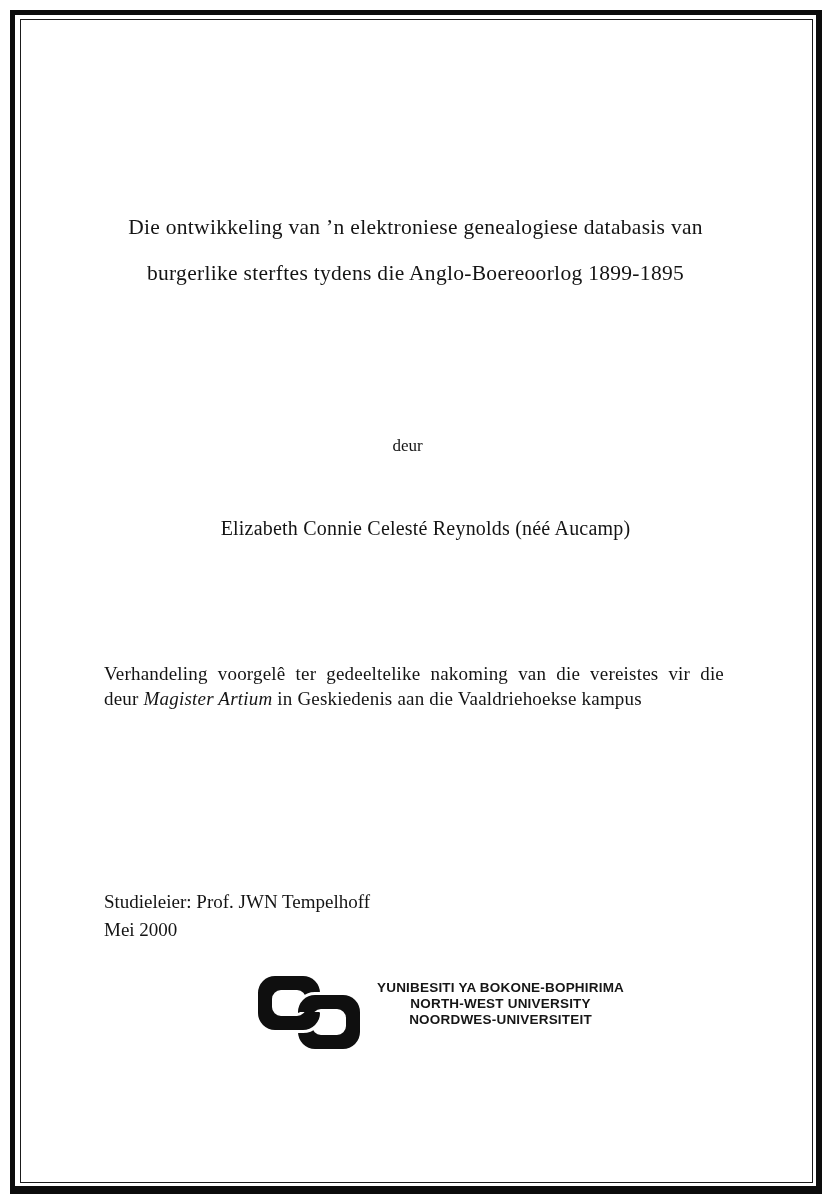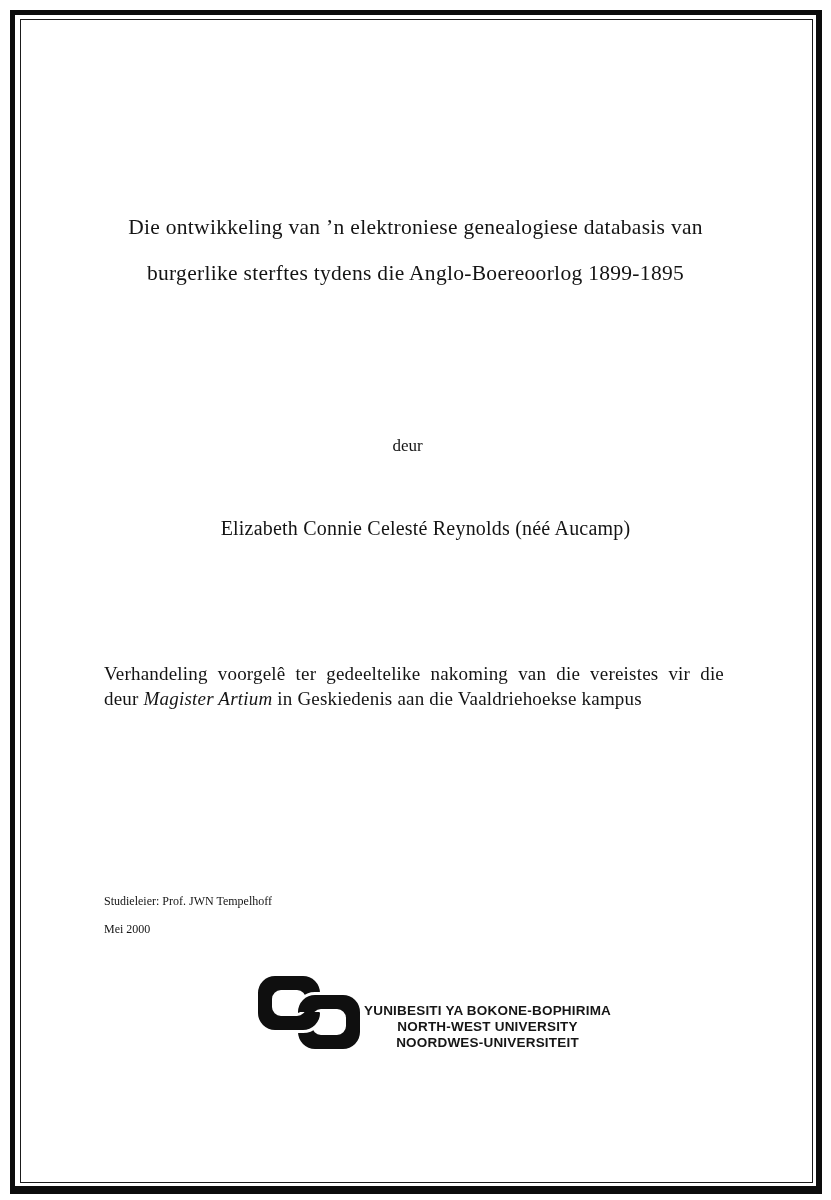--- a/index.html
+++ b/index.html
@@ -61,29 +61,30 @@
   }
   .submission-line-justified {
     text-align: justify;
     text-align-last: justify;
   }
   .italic { font-style: italic; text-align: right; }
 
   .supervisor-block {
     position: absolute;
     left: 104px; top: 888px;
-    font-size: 12px;
+    font-size: 19px;
     line-height: 27.5px;
   }
 
   .logo-block {
     position: absolute;
     left: 257px; top: 974px;
     display: flex;
-    align-items: flex-end;
+    align-items: flex-start;
+    gap: 13px;
   }
   .logo-mark { display: block; }
   .logo-text {
     margin-left: 3px;
     margin-top: 6px;
     text-align: center;
     font-family: "Liberation Sans", sans-serif;
     font-size: 13.5px;
     font-weight: 600;
     line-height: 16px;

